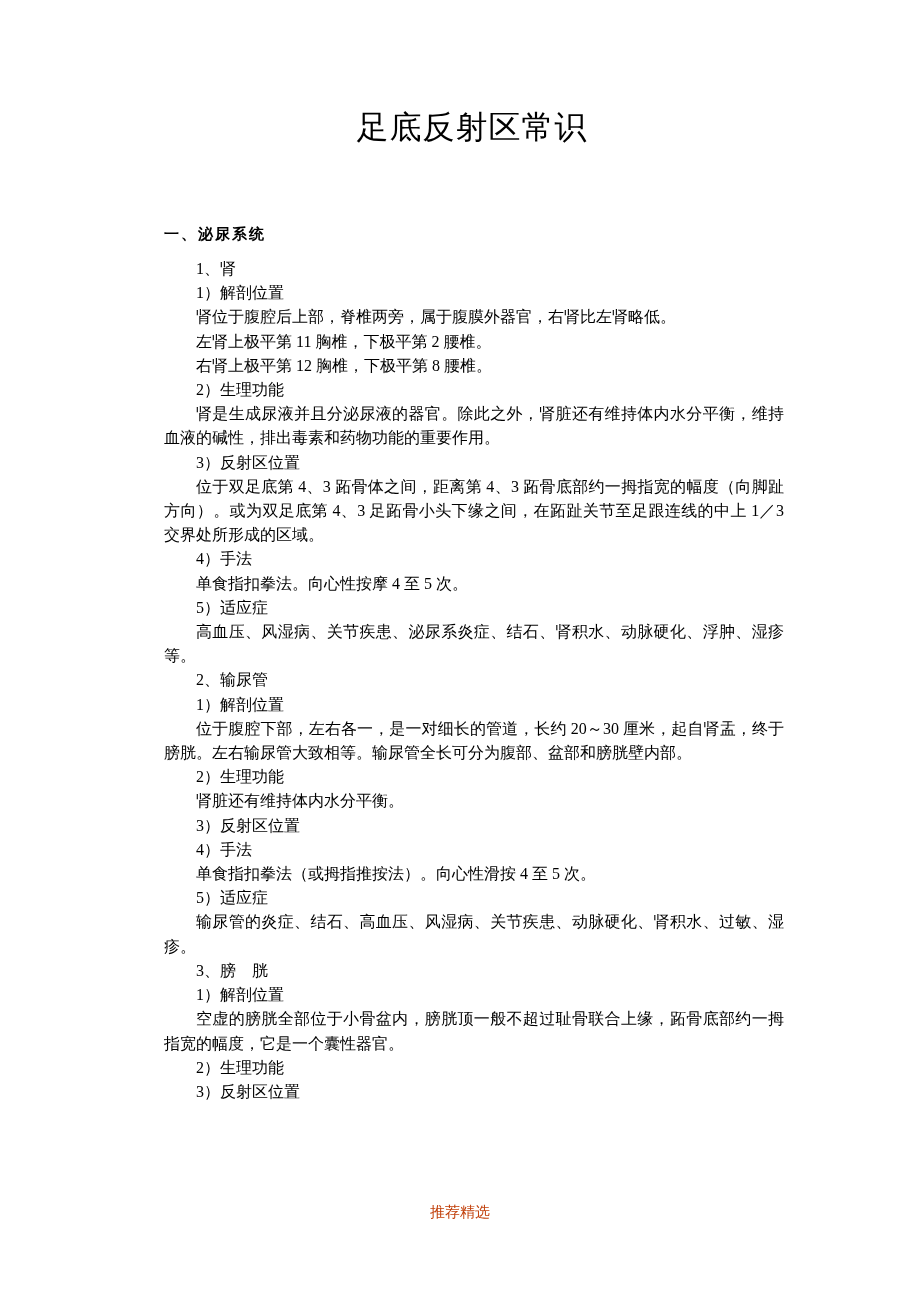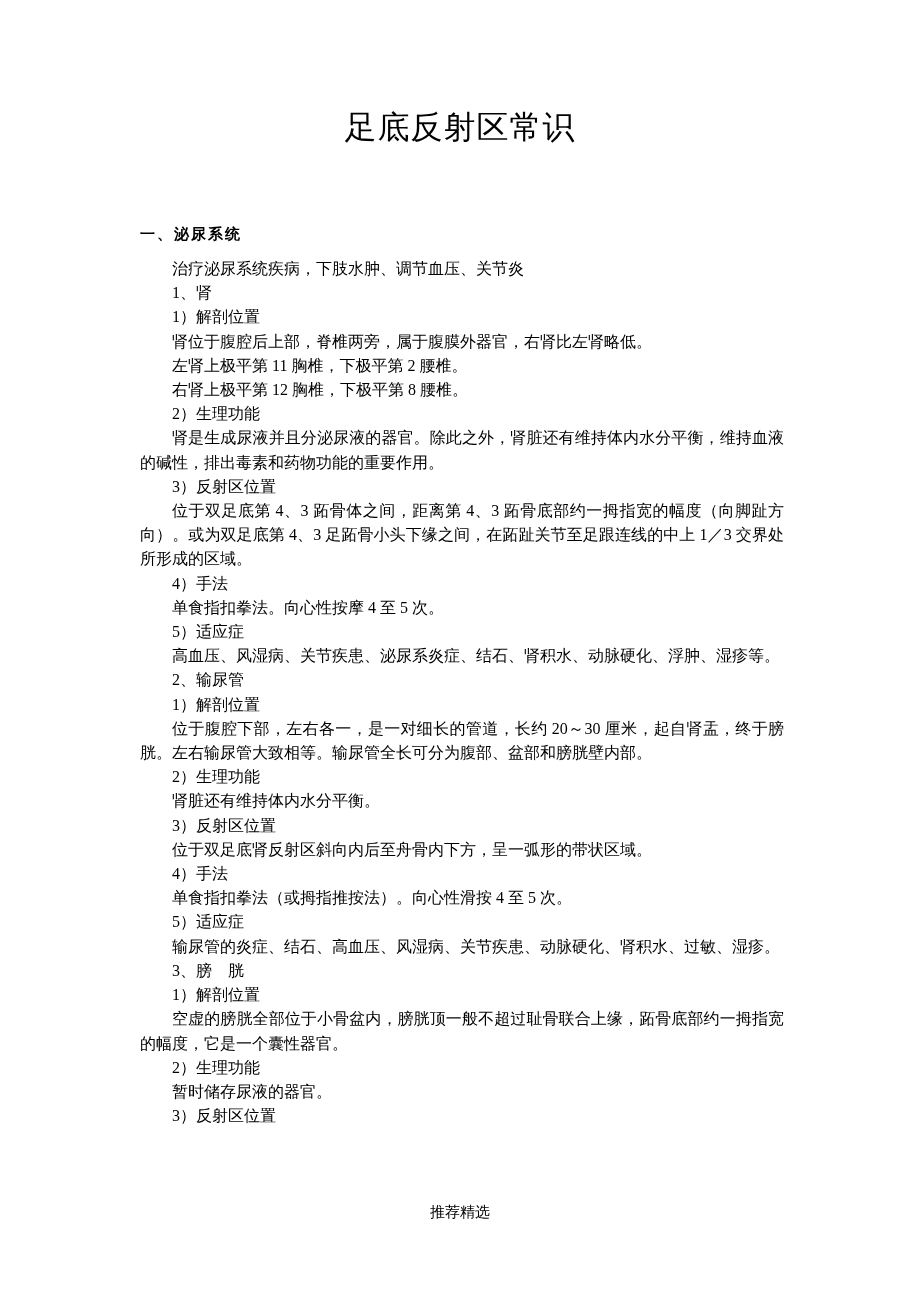--- a/index.html
+++ b/index.html
@@ -12,20 +12,21 @@
     height: 1302px;
     position: relative;
     color: #000000;
     font-family: "Liberation Serif", "DejaVu Serif", serif;
     overflow: hidden;
   }
   .page {
     position: absolute;
     inset: 0;
     background: #ffffff;
+    padding-left: 24px;
   }
   .doc-title {
     margin: 106px 0 0 0;
     text-align: center;
     font-size: 32px;
     font-weight: 400;
     line-height: 42px;
     letter-spacing: 1px;
     font-family: "Liberation Serif", "DejaVu Serif", serif;
   }
@@ -64,49 +65,46 @@
 <body style="color: rgb(0, 0, 0); background: rgb(255, 255, 255);">
 
 <div class="page">
 
   <h1 class="doc-title">足底反射区常识</h1>
 
   <div class="content">
     <h2 class="section-heading">一、泌尿系统</h2>
 
     <div>
-        <p class="para">治疗泌尿系统疾病，下肢水肿、调节血压、关节炎</p>
         <p class="para">1、肾</p>
         <p class="para">1）解剖位置</p>
         <p class="para">肾位于腹腔后上部，脊椎两旁，属于腹膜外器官，右肾比左肾略低。</p>
         <p class="para">左肾上极平第 11 胸椎，下极平第 2 腰椎。</p>
         <p class="para">右肾上极平第 12 胸椎，下极平第 8 腰椎。</p>
         <p class="para">2）生理功能</p>
         <p class="para">肾是生成尿液并且分泌尿液的器官。除此之外，肾脏还有维持体内水分平衡，维持血液的碱性，排出毒素和药物功能的重要作用。</p>
         <p class="para">3）反射区位置</p>
         <p class="para">位于双足底第 4、3 跖骨体之间，距离第 4、3 跖骨底部约一拇指宽的幅度（向脚趾方向）。或为双足底第 4、3 足跖骨小头下缘之间，在跖趾关节至足跟连线的中上 1／3 交界处所形成的区域。</p>
         <p class="para">4）手法</p>
         <p class="para">单食指扣拳法。向心性按摩 4 至 5 次。</p>
         <p class="para">5）适应症</p>
         <p class="para">高血压、风湿病、关节疾患、泌尿系炎症、结石、肾积水、动脉硬化、浮肿、湿疹等。</p>
         <p class="para">2、输尿管</p>
         <p class="para">1）解剖位置</p>
         <p class="para">位于腹腔下部，左右各一，是一对细长的管道，长约 20～30 厘米，起自肾盂，终于膀胱。左右输尿管大致相等。输尿管全长可分为腹部、盆部和膀胱壁内部。</p>
         <p class="para">2）生理功能</p>
         <p class="para">肾脏还有维持体内水分平衡。</p>
         <p class="para">3）反射区位置</p>
-        <p class="para">位于双足底肾反射区斜向内后至舟骨内下方，呈一弧形的带状区域。</p>
         <p class="para">4）手法</p>
         <p class="para">单食指扣拳法（或拇指推按法）。向心性滑按 4 至 5 次。</p>
         <p class="para">5）适应症</p>
         <p class="para">输尿管的炎症、结石、高血压、风湿病、关节疾患、动脉硬化、肾积水、过敏、湿疹。</p>
         <p class="para">3、膀　胱</p>
         <p class="para">1）解剖位置</p>
         <p class="para">空虚的膀胱全部位于小骨盆内，膀胱顶一般不超过耻骨联合上缘，跖骨底部约一拇指宽的幅度，它是一个囊性器官。</p>
         <p class="para">2）生理功能</p>
-        <p class="para"> 暂时储存尿液的器官。</p>
         <p class="para">3）反射区位置</p>
       </div>
   </div>
 
-  <div class="footer" style="color: #000000;">推荐精选</div>
+  <div class="footer" style="color: #c2410c;">推荐精选</div>
 
 </div>
 
 </body></html>

